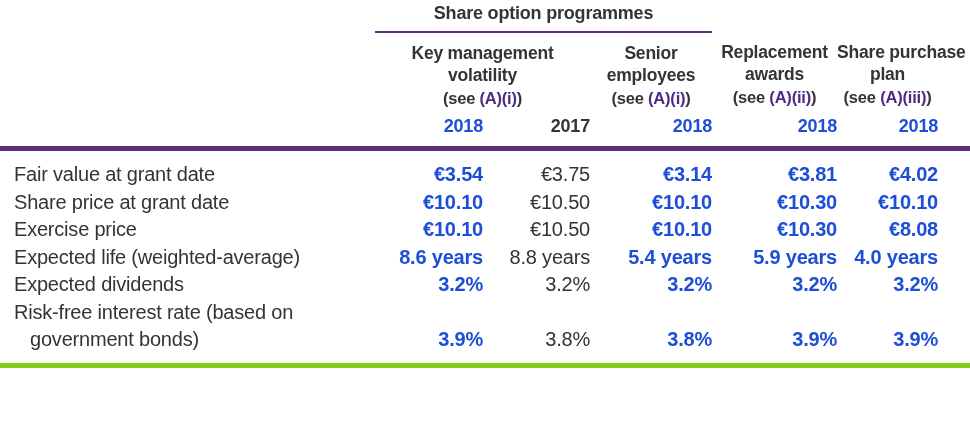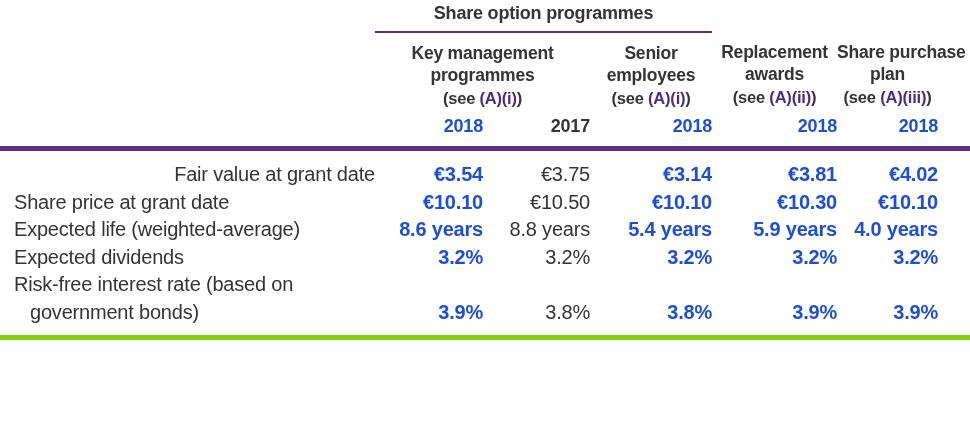--- a/index.html
+++ b/index.html
@@ -62,21 +62,21 @@
   .blk { color: #363338; }
 
   td.last { padding-right: 32px; }
 
   
   tbody td {
     font-size: 20px;
     line-height: 27.5px;
     vertical-align: bottom;
   }
-  tbody tr:first-child td { padding-top: 10px; text-align: right; }
+  tbody tr:first-child td { padding-top: 10px; }
   tbody tr:last-child td { padding-bottom: 9px; border-bottom: 5px solid #84cc16; }
   td.lbl { text-align: left; padding-left: 14px; color: #363338; }
   td.lbl .l2 { padding-left: 16px; }
   td.lbl .l2:empty { display: none; }
   td.val { text-align: right; white-space: nowrap; }
   td.val.pur { font-weight: bold; }
 </style>
 </head>
 <body>
 
@@ -96,21 +96,21 @@
         <td></td>
         <td colspan="3" class="sop-title">Share option programmes</td>
         <td></td>
         <td></td>
       </tr>
 
       <tr>
         <td></td>
         <td colspan="2" class="group">
           <div class="gline">Key management</div>
-          <div class="gline">programmes</div>
+          <div class="gline">volatility</div>
           <div class="gsee"><span>(see </span><span class="ref">(A)(i)</span><span>)</span></div>
         </td>
         <td class="group">
           <div class="gline">Senior</div>
           <div class="gline">employees</div>
           <div class="gsee"><span>(see </span><span class="ref">(A)(i)</span><span>)</span></div>
         </td>
         <td class="group">
           <div class="gline">Replacement</div>
           <div class="gline">awards</div>
@@ -151,20 +151,31 @@
           <div class="l1">Share price at grant date</div>
 
         </td>
         <td class="val pur">€10.10</td>
         <td class="val blk">€10.50</td>
         <td class="val pur">€10.10</td>
         <td class="val pur">€10.30</td>
         <td class="val pur last">€10.10</td>
       </tr>
 
+      <tr>
+        <td class="lbl">
+          <div class="l1">Exercise price</div>
+
+        </td>
+        <td class="val pur">€10.10</td>
+        <td class="val blk">€10.50</td>
+        <td class="val pur">€10.10</td>
+        <td class="val pur">€10.30</td>
+        <td class="val pur last">€8.08</td>
+      </tr>
 
 
       <tr>
         <td class="lbl">
           <div class="l1">Expected life (weighted-average)</div>
 
         </td>
         <td class="val pur">8.6 years</td>
         <td class="val blk">8.8 years</td>
         <td class="val pur">5.4 years</td>

